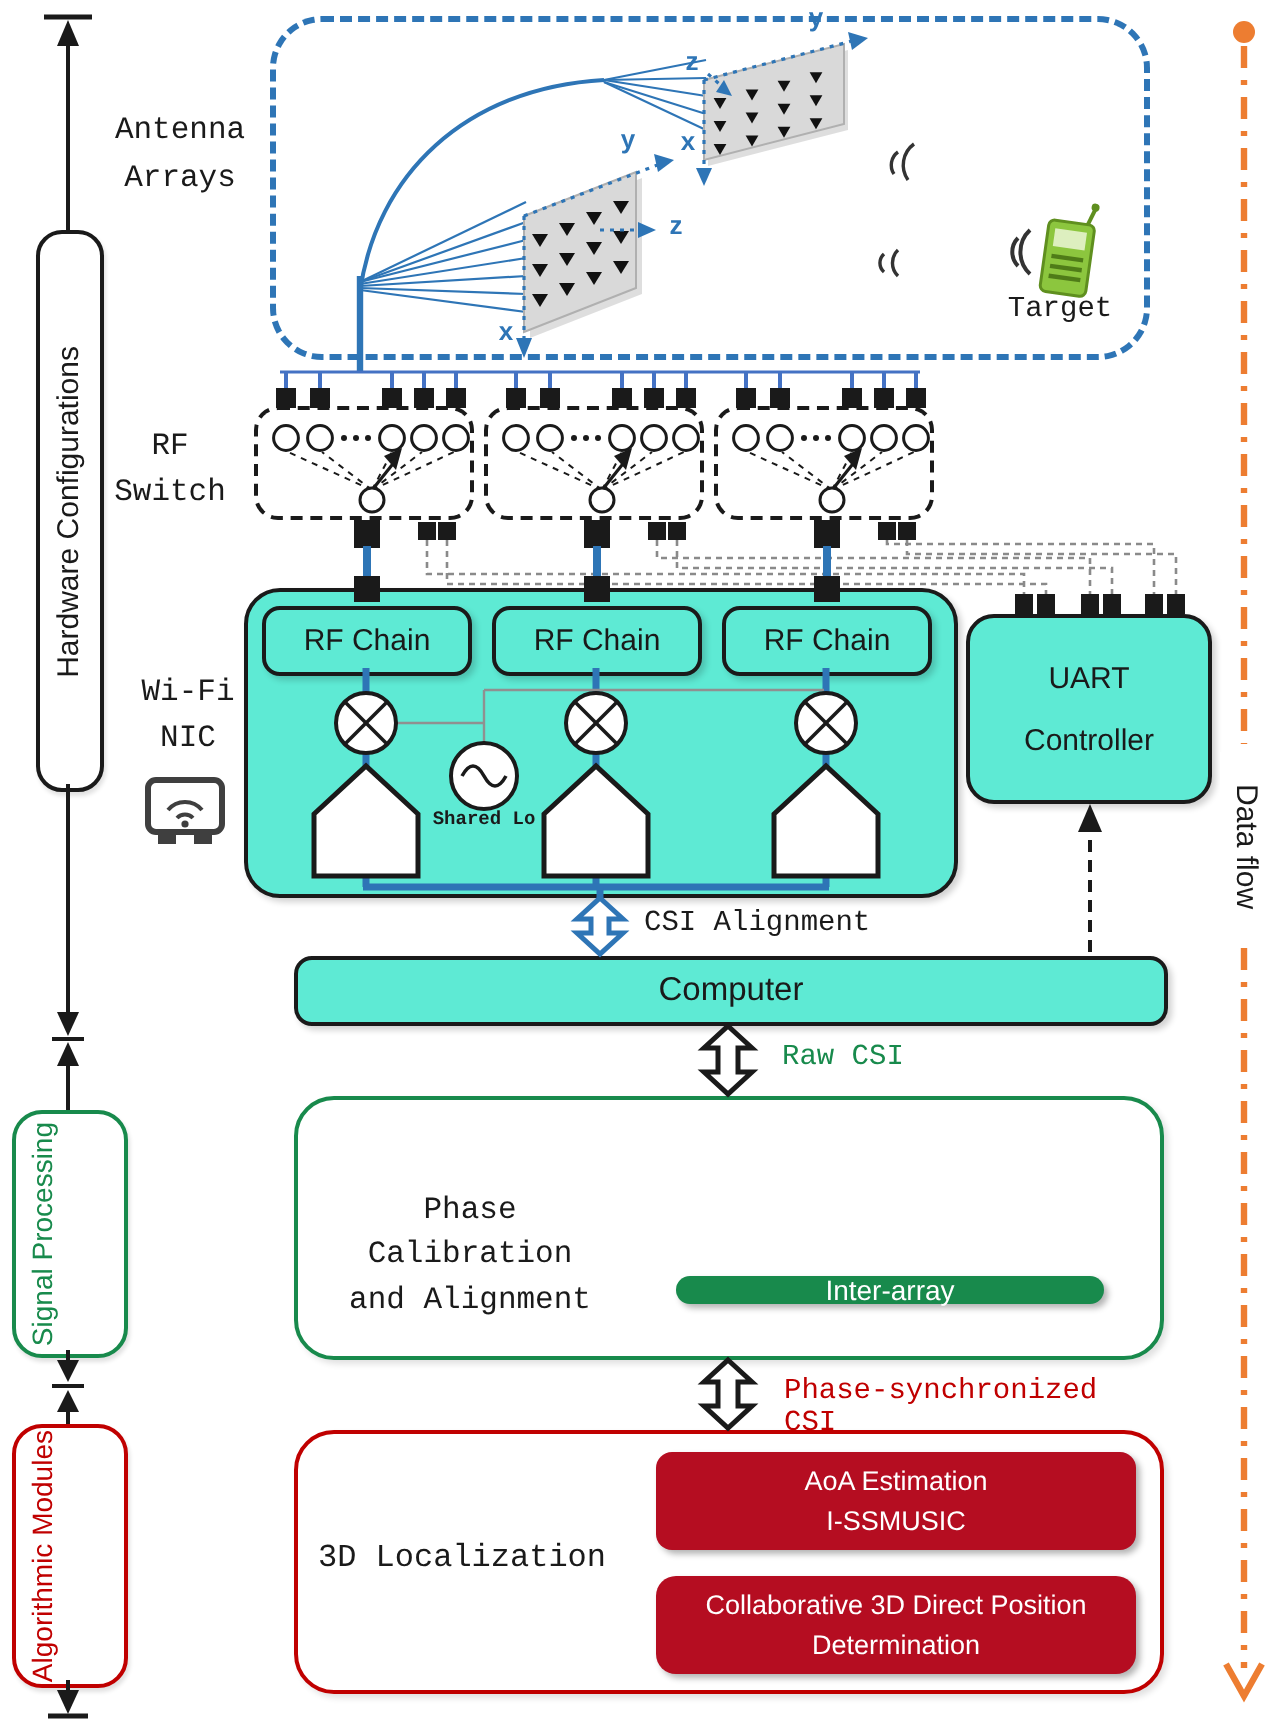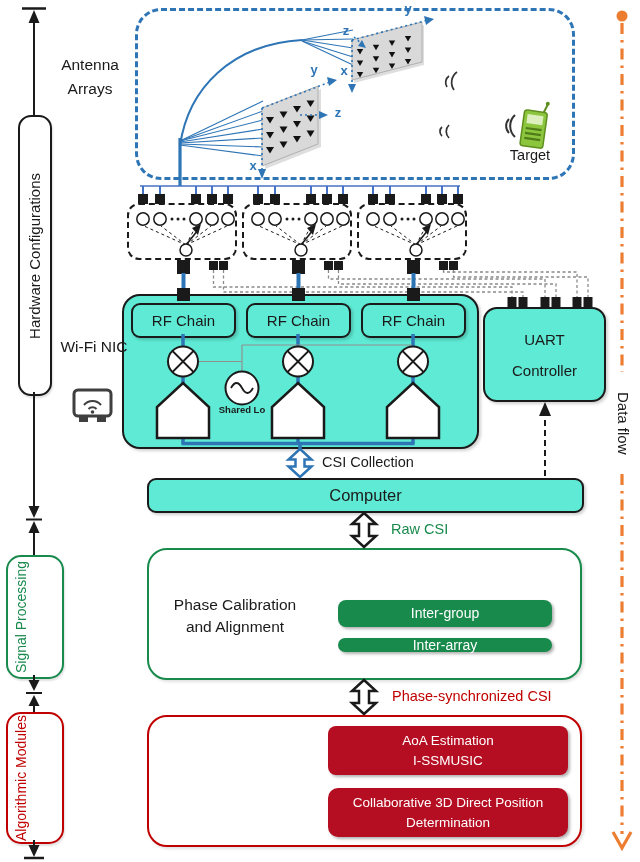--- a/index.html
+++ b/index.html
@@ -4,21 +4,21 @@
 <style>
   :root{
     --blue:#2E75B6; --bus_blue:#4472C4; --green:#188A4C; --red:#C00000;
     --red_fill:#B50D21; --orange:#ED7D31; --ink:#1A1A1A; --gray:#8A8A8A; --panel:#D9D9D9;
   }
   html,body{margin:0;padding:0;background:#fff;}
   #root{position:relative;width:640px;height:862px;background:#fff;overflow:hidden;
         font-family:"Liberation Sans",sans-serif;color:var(--ink);}
   .abs{position:absolute;}
   svg.layer{position:absolute;left:0;top:0;pointer-events:none;}
-  .lbl{position:absolute;text-align:center;color:var(--ink);}
+  .lbl{position:absolute;text-align:center;color:var(--ink);font-family:Liberation Mono, monospace;}
   .box{position:absolute;background:#5eead4;border:2.5px solid var(--ink);
        box-shadow:2px 2px 3px rgba(0,0,0,0.18);text-align:right;}
   .dashedbox{position:absolute;border:2.5px dashed var(--ink);border-radius:12px;background:transparent;}
   .pill{position:absolute;background:#fff;border:2.5px solid var(--ink);border-radius:13px;
         display:flex;align-items:center;justify-content:center;box-shadow:1px 2px 2px rgba(0,0,0,0.12);}
   .vtext{writing-mode:vertical-rl;transform:rotate(180deg);text-align:center;line-height:1.15;}
   .btn{position:absolute;border-radius:8px;color:#fff;display:flex;flex-direction:column;
        align-items:center;justify-content:center;box-shadow:2px 2px 3px rgba(0,0,0,0.3);line-height:1.45;}
   .axis{position:absolute;color:var(--blue);font-weight:bold;font-size:13px;width:16px;text-align:center;}
 </style>
@@ -51,55 +51,54 @@
 
   <div class="box" style="left:147px;top:478px;width:433px;height:31px;border-radius:9px;display:flex;align-items:center;justify-content:center;font-size:16.5px;">
     <span>Computer</span>
   </div>
 
   <div class="abs" style="left:147px;top:548px;width:431px;height:128px;border:2.5px solid var(--green);border-radius:20px;background:#fff;box-shadow:2px 2px 3px rgba(0,0,0,0.12);"></div>
   <div class="lbl" style="left:158px;top:594px;width:154px;font-size:15.5px;line-height:1.45;">
     <span>Phase Calibration</span><br>
     <span>and Alignment</span>
   </div>
-  <div class="btn" style="left:338px;top:600px;width:214px;height:27px;background:var(--green);font-size:14px;">
-    <span>Inter-group</span>
-    </div>
   <div class="btn" style="left:338px;top:638px;width:214px;height:14px;background:var(--green);font-size:14px;">
     <span>Inter-array</span>
     </div>
 
   <div class="abs" style="left:147px;top:715px;width:431px;height:128px;border:2.5px solid var(--red);border-radius:20px;background:#fff;box-shadow:2px 2px 3px rgba(0,0,0,0.12);"></div>
+  <div class="lbl" style="left:156px;top:770px;width:150px;font-size:16px;">3D Localization</div>
   <div class="btn" style="left:328px;top:726px;width:240px;height:49px;background:var(--red_fill);border-radius:8px;font-size:13.5px;">
     <span>AoA Estimation</span>
     <span>I-SSMUSIC</span>
   </div>
   <div class="btn" style="left:328px;top:788px;width:240px;height:49px;background:var(--red_fill);border-radius:10px;font-size:13.5px;">
     <span>Collaborative 3D Direct Position</span>
     <span>Determination</span>
   </div>
 
   <div class="pill" style="left:18px;top:115px;width:30px;height:277px;">
     <span class="vtext" style="font-size:15px;">Hardware Configurations</span>
   </div>
   <div class="pill" style="left:6px;top:555px;width:54px;height:120px;border-color:var(--green);border-radius:15px;">
     <span class="vtext" style="font-size:14px;color:var(--green);width:44px;">Signal Processing</span>
   </div>
   <div class="pill" style="left:6px;top:712px;width:54px;height:128px;border-color:var(--red);border-radius:15px;">
     <span class="vtext" style="font-size:14px;color:var(--red);width:44px;">Algorithmic Modules</span>
   </div>
 
   <div class="lbl" style="left:46px;top:53px;width:88px;font-size:15.5px;line-height:1.55;">Antenna Arrays</div>
+  <div class="lbl" style="left:52px;top:212px;width:66px;font-size:15.5px;line-height:1.5;">RF Switch</div>
   <div class="lbl" style="left:58px;top:335px;width:72px;font-size:15.5px;line-height:1.5;">Wi-Fi NIC</div>
   <div class="lbl" style="left:498px;top:147px;width:64px;font-size:14.5px;">Target</div>
   <div class="lbl" style="left:210px;top:404px;width:64px;font-size:9.5px;font-weight:bold;">Shared Lo</div>
   <div class="lbl" style="left:158px;top:410px;width:50px;font-size:15px;">ADC</div>
   <div class="lbl" style="left:273px;top:410px;width:50px;font-size:15px;">ADC</div>
   <div class="lbl" style="left:388px;top:410px;width:50px;font-size:15px;">ADC</div>
-  <div class="lbl" style="left:322px;top:454px;width:130px;text-align:left;font-size:14.5px;">CSI Collection</div>
+  <div class="lbl" style="left:322px;top:454px;width:130px;text-align:left;font-size:14.5px;">CSI Alignment</div>
   <div class="lbl" style="left:391px;top:521px;width:90px;text-align:left;font-size:14.5px;color:var(--green);">Raw CSI</div>
   <div class="lbl" style="left:392px;top:688px;width:190px;text-align:left;font-size:14.5px;color:var(--red);">Phase-synchronized CSI</div>
   <div class="abs" style="left:610px;top:376px;width:26px;height:94px;display:flex;align-items:center;justify-content:center;background:#fff;">
     <span style="writing-mode:vertical-rl;font-size:15px;">Data flow</span>
   </div>
 
   <div class="axis" style="left:306px;top:62px;">y</div>
   <div class="axis" style="left:330px;top:105px;">z</div>
   <div class="axis" style="left:245px;top:158px;">x</div>
   <div class="axis" style="left:400px;top:1px;">y</div>

